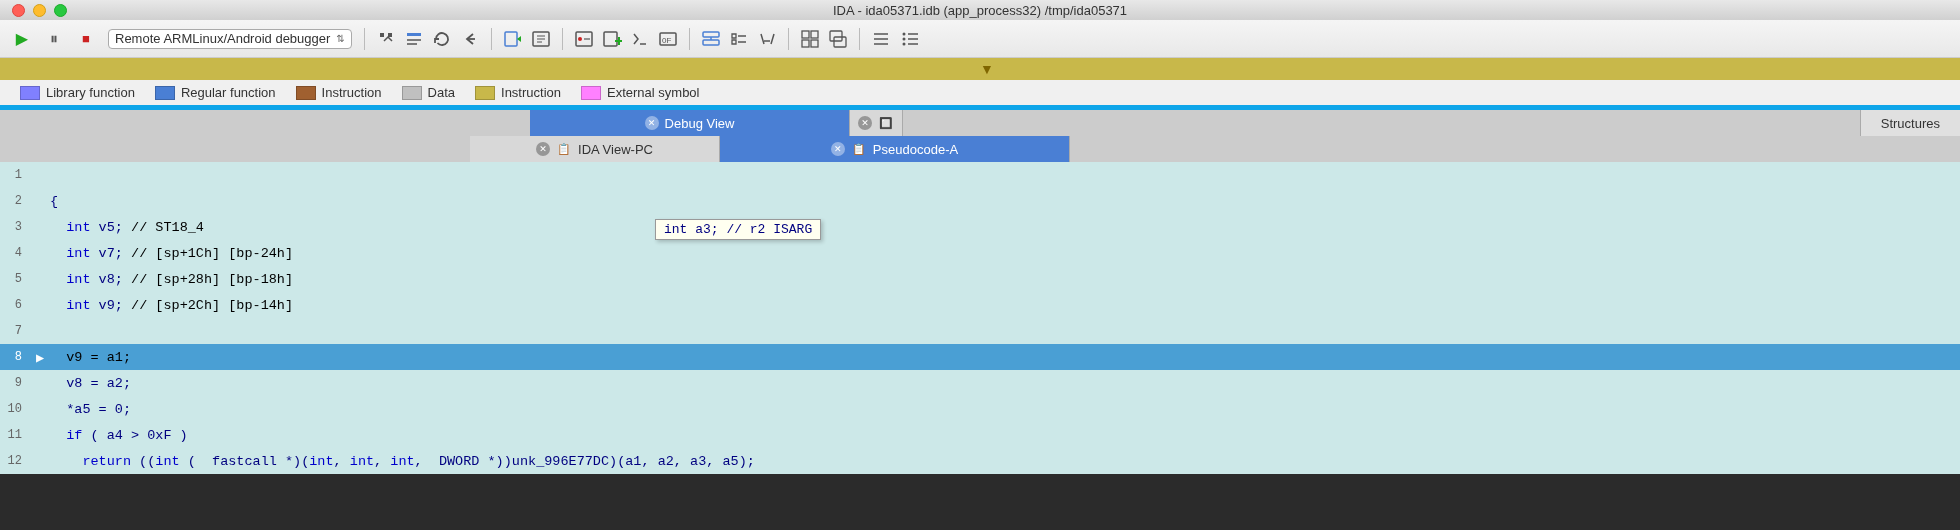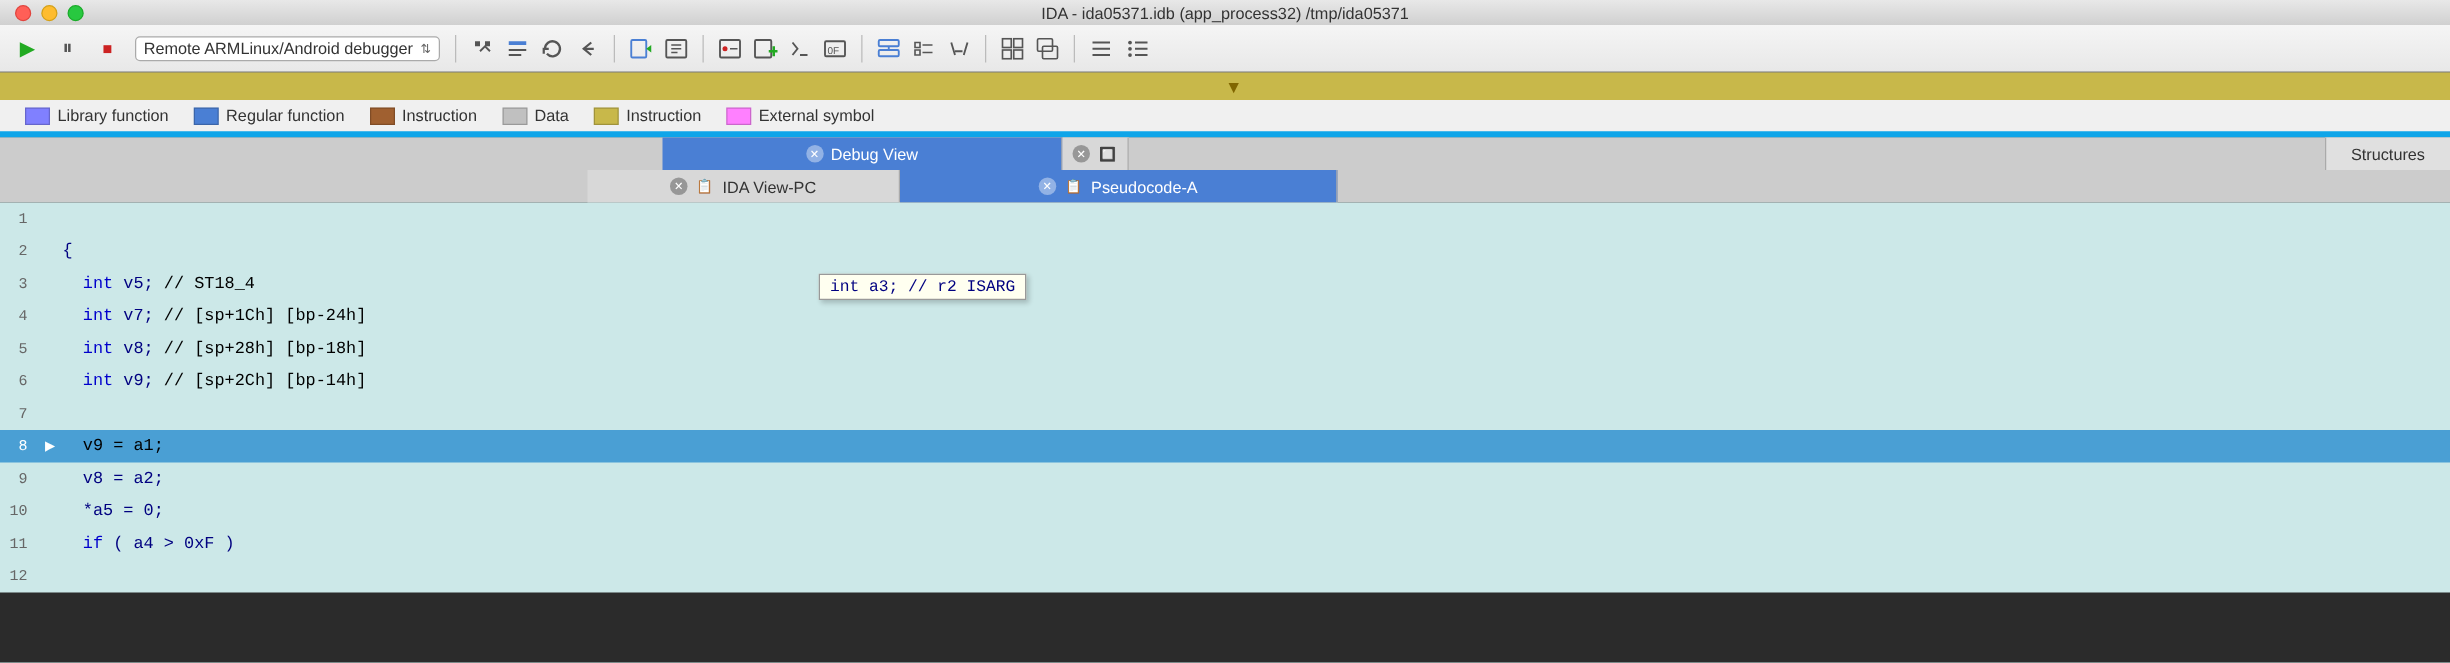--- a/index.html
+++ b/index.html
@@ -560,19 +560,20 @@
         <span class="code-text">  *a5 = 0;</span>
       </div>
       <div class="code-line">
         <span class="line-num">11</span>
         <span class="line-arrow"></span>
         <span class="code-text">  <span class="kw">if</span> ( a4 &gt; 0xF )</span>
       </div>
       <div class="code-line">
         <span class="line-num">12</span>
         <span class="line-arrow"></span>
+        <span class="code-text">    <span class="kw">return</span> ((<span class="kw">int</span> (  fastcall *)(<span class="kw">int</span>, <span class="kw">int</span>, <span class="kw">int</span>,  DWORD *))unk_996E77DC)(a1, a2, a3, a5);</span>
       </div>
     </div>
 
   <div class="tooltip-box" style="top:57px; left:655px;font-family:Liberation Mono, monospace;">
     <span>int a3; // r2 ISARG</span>
   </div>
 </div>
 
 </body></html>

